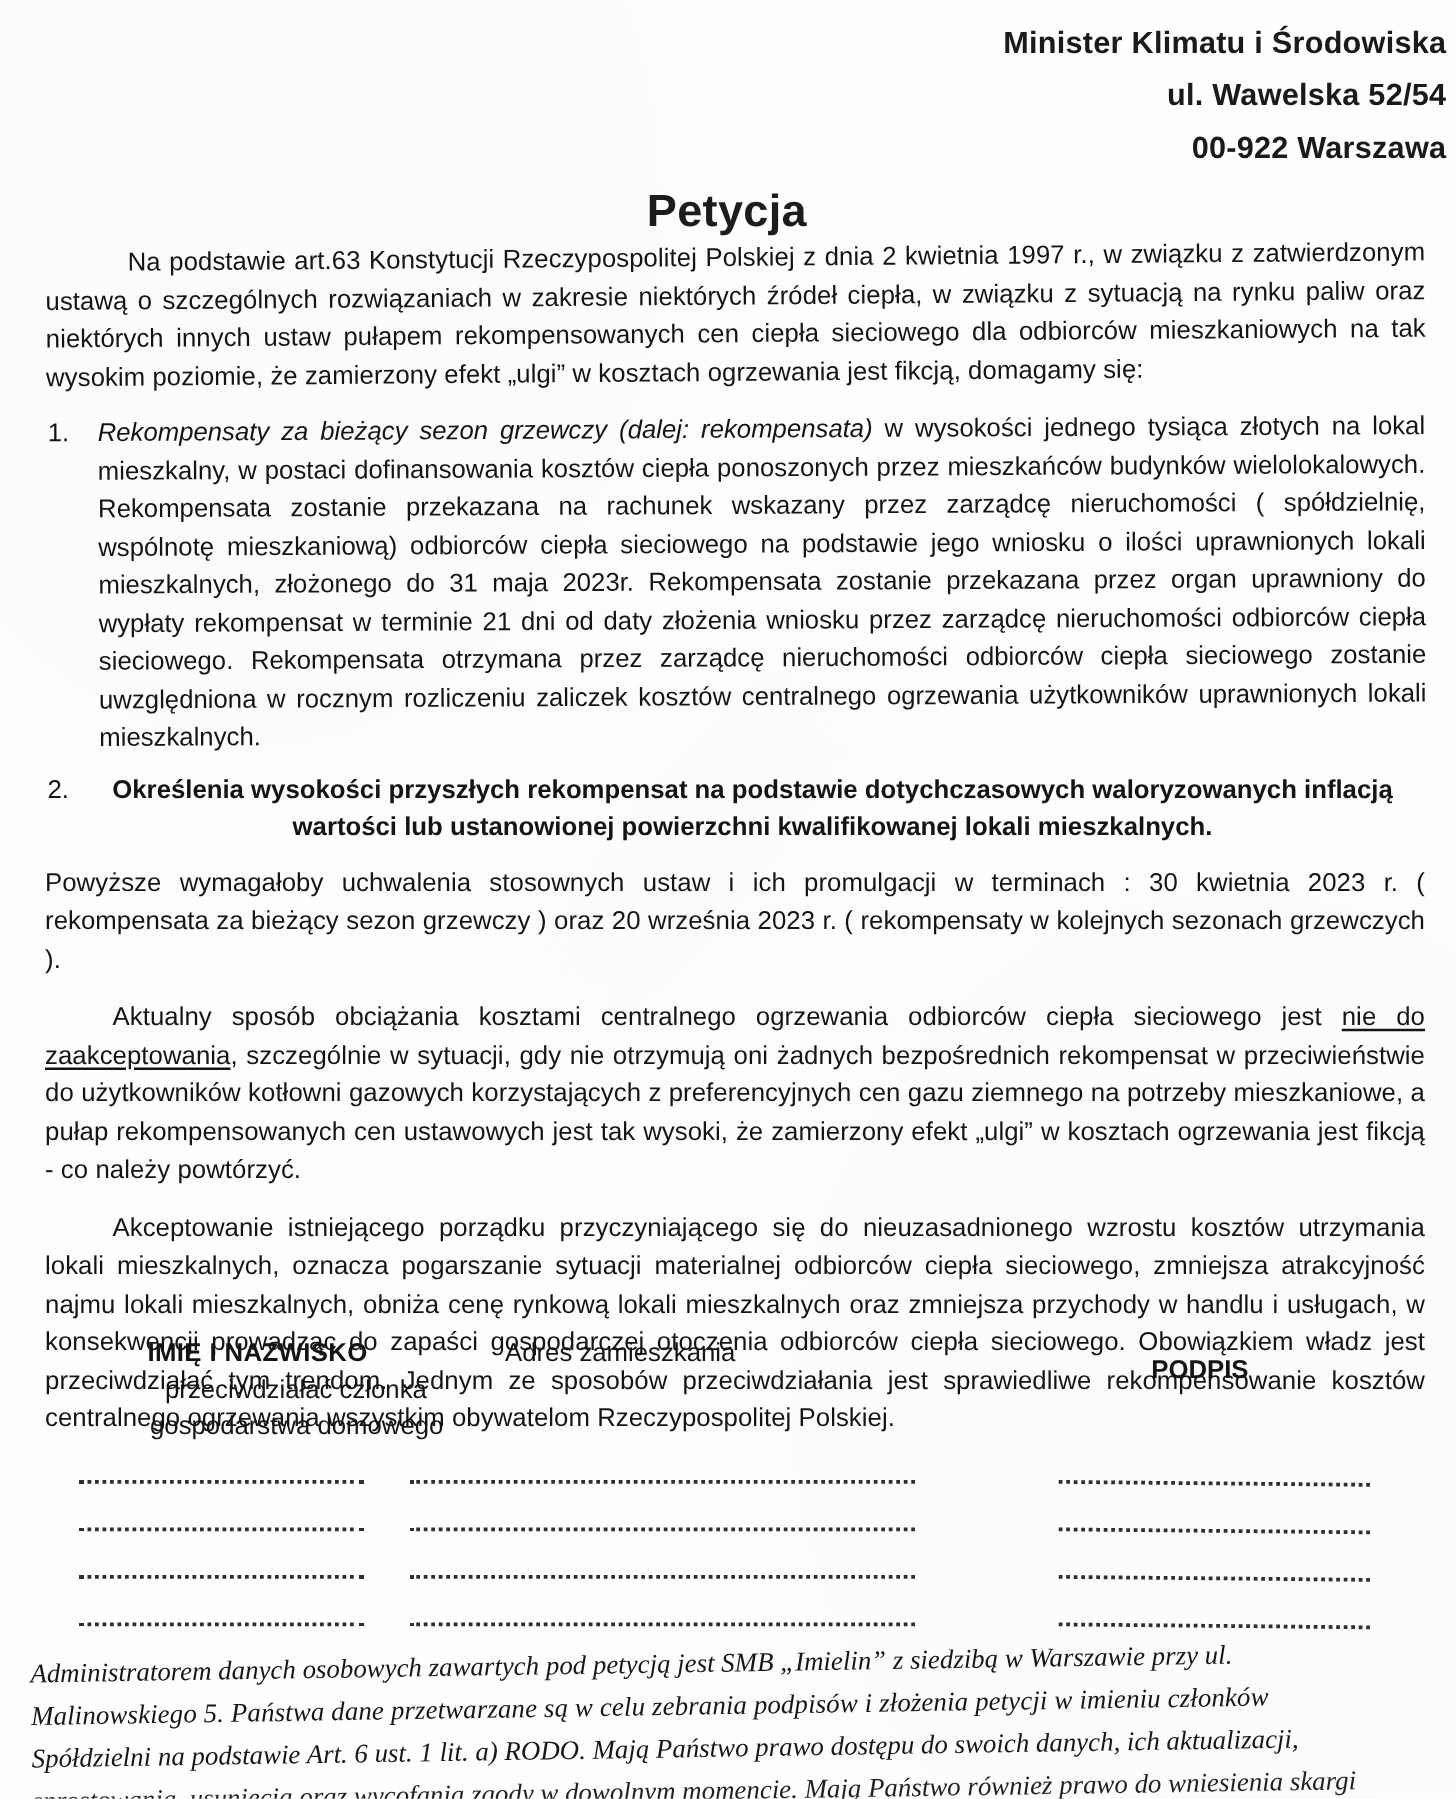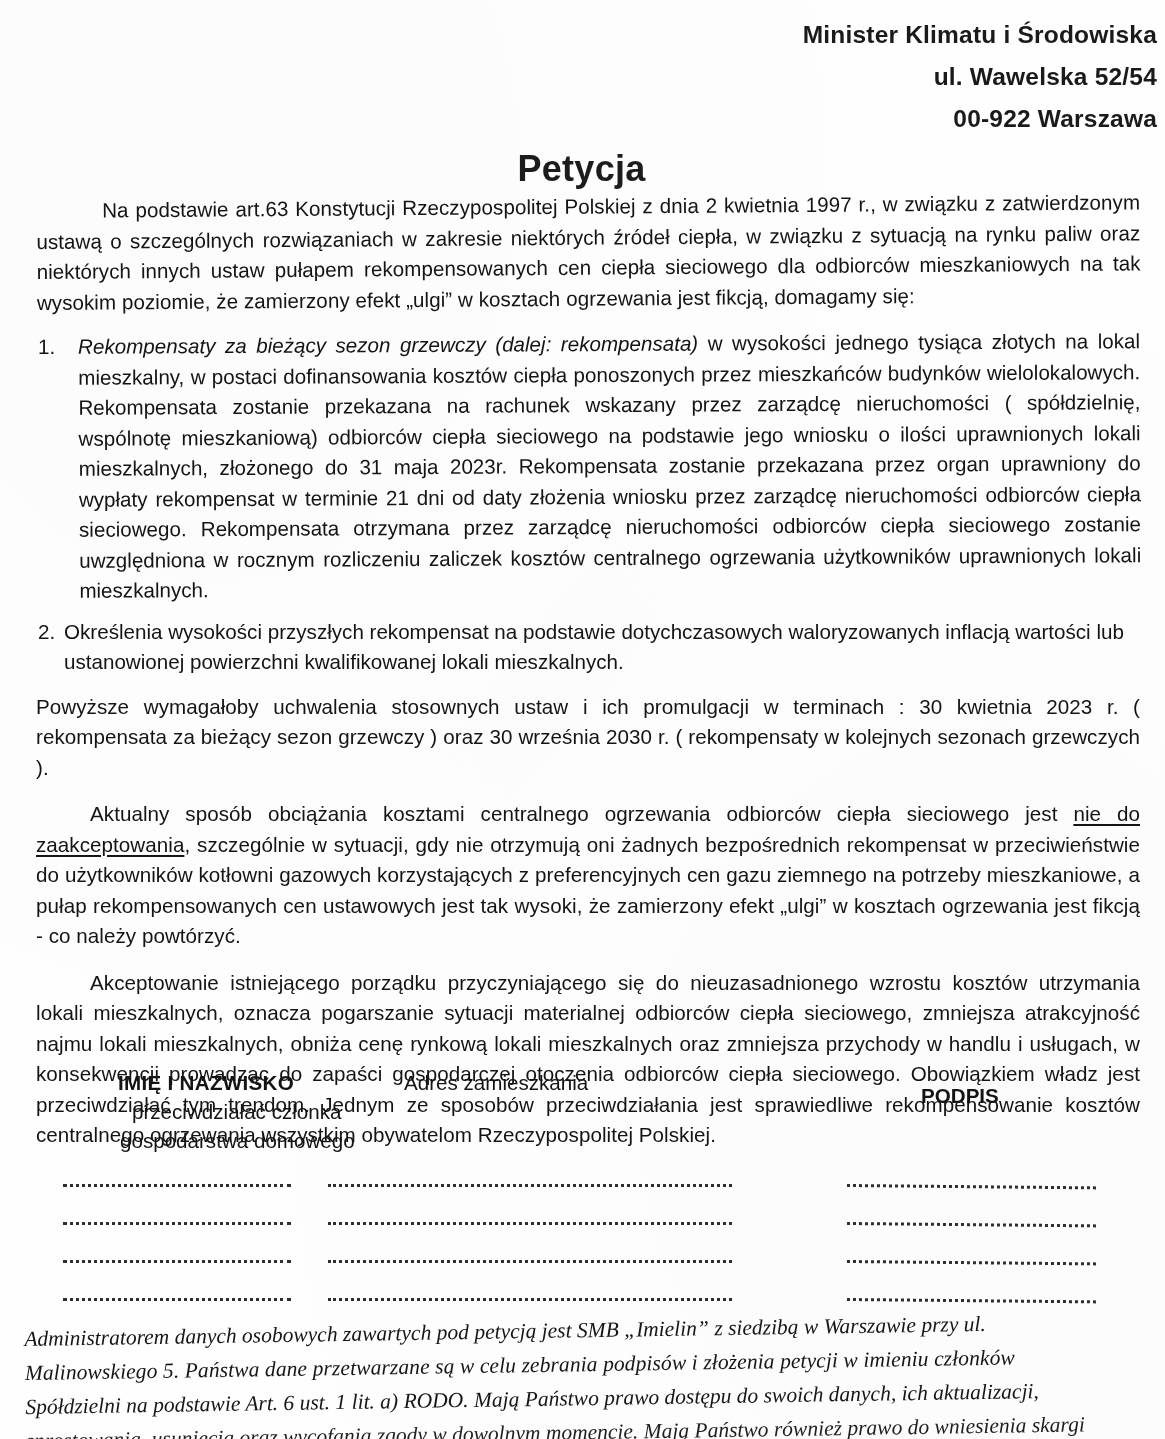--- a/index.html
+++ b/index.html
@@ -94,21 +94,21 @@
     text-align: left;
     padding-left: 2px;
   }
   .num-item .content {
     flex: 1 1 auto;
     text-align: justify;
   }
   .item-1 { transform: rotate(-0.3deg); transform-origin: left top; }
   .item-1 .marker { width: 40px; }
   .item-2 .marker { width: 26px; }
-  .item-2 .content { text-align: left; }
+  .item-2 .content { text-align: center; font-weight: bold; }
 
   .lead-in { font-style: italic; }
   .underline { text-decoration: underline; text-underline-offset: 3px; }
 
   p.block-indent { text-indent: 54px; }
   p.plain { text-indent: 0; }
 
   
   .sig-table {
     position: absolute;
@@ -186,21 +186,21 @@
     <div class="num-item item-1">
       <span class="marker">1.</span>
       <span class="content"><span class="lead-in">Rekompensaty za bieżący sezon grzewczy (dalej: rekompensata)</span><span> w wysokości jednego tysiąca złotych na lokal mieszkalny, w postaci dofinansowania kosztów ciepła ponoszonych przez mieszkańców budynków wielolokalowych. Rekompensata zostanie przekazana  na rachunek wskazany przez zarządcę nieruchomości  ( spółdzielnię, wspólnotę mieszkaniową) odbiorców ciepła sieciowego na podstawie jego wniosku  o ilości uprawnionych lokali mieszkalnych, złożonego do  31 maja 2023r.  Rekompensata  zostanie przekazana przez organ uprawniony do wypłaty rekompensat w terminie 21 dni od daty złożenia wniosku przez zarządcę nieruchomości odbiorców ciepła sieciowego. Rekompensata otrzymana przez zarządcę nieruchomości odbiorców ciepła sieciowego zostanie uwzględniona w rocznym rozliczeniu zaliczek kosztów centralnego ogrzewania  użytkowników uprawnionych lokali mieszkalnych.</span></span>
     </div>
 
     <div class="num-item item-2">
       <span class="marker">2.</span>
       <span class="content">Określenia wysokości przyszłych rekompensat na podstawie dotychczasowych waloryzowanych inflacją wartości lub ustanowionej powierzchni kwalifikowanej lokali mieszkalnych.</span>
     </div>
 
-    <p class="para plain" style="margin-top:14px;">Powyższe wymagałoby uchwalenia stosownych ustaw i ich promulgacji w terminach : 30 kwietnia 2023 r. ( rekompensata za bieżący sezon grzewczy  ) oraz 30 września 2030 r. ( rekompensaty w kolejnych sezonach grzewczych ).</p>
+    <p class="para plain" style="margin-top:14px;">Powyższe wymagałoby uchwalenia stosownych ustaw i ich promulgacji w terminach : 30 kwietnia 2023 r. ( rekompensata za bieżący sezon grzewczy  ) oraz 20 września 2023 r. ( rekompensaty w kolejnych sezonach grzewczych ).</p>
 
     <p class="para block-indent" style="margin-top:16px;"><span>Aktualny sposób obciążania kosztami centralnego ogrzewania odbiorców ciepła sieciowego jest </span><span class="underline">nie do zaakceptowania</span><span>, szczególnie  w sytuacji, gdy nie otrzymują oni żadnych bezpośrednich rekompensat w przeciwieństwie do użytkowników  kotłowni gazowych korzystających z preferencyjnych cen gazu ziemnego na potrzeby mieszkaniowe, a pułap rekompensowanych cen ustawowych jest tak wysoki, że zamierzony efekt „ulgi” w kosztach ogrzewania jest fikcją - co należy powtórzyć.</span></p>
 
     <p class="para block-indent" style="margin-top:16px;">Akceptowanie istniejącego porządku przyczyniającego się do nieuzasadnionego wzrostu kosztów utrzymania lokali mieszkalnych,  oznacza pogarszanie sytuacji materialnej odbiorców ciepła sieciowego, zmniejsza atrakcyjność najmu lokali mieszkalnych, obniża cenę rynkową lokali mieszkalnych oraz zmniejsza przychody w handlu i usługach, w konsekwencji prowadząc do zapaści gospodarczej otoczenia odbiorców ciepła sieciowego. Obowiązkiem władz jest przeciwdziałać tym trendom. Jednym ze sposobów przeciwdziałania jest sprawiedliwe rekompensowanie kosztów centralnego ogrzewania wszystkim obywatelom Rzeczypospolitej Polskiej.</p>
 
   </div>
 
   <div class="sig-table">
 
     <div class="sig-headers">

